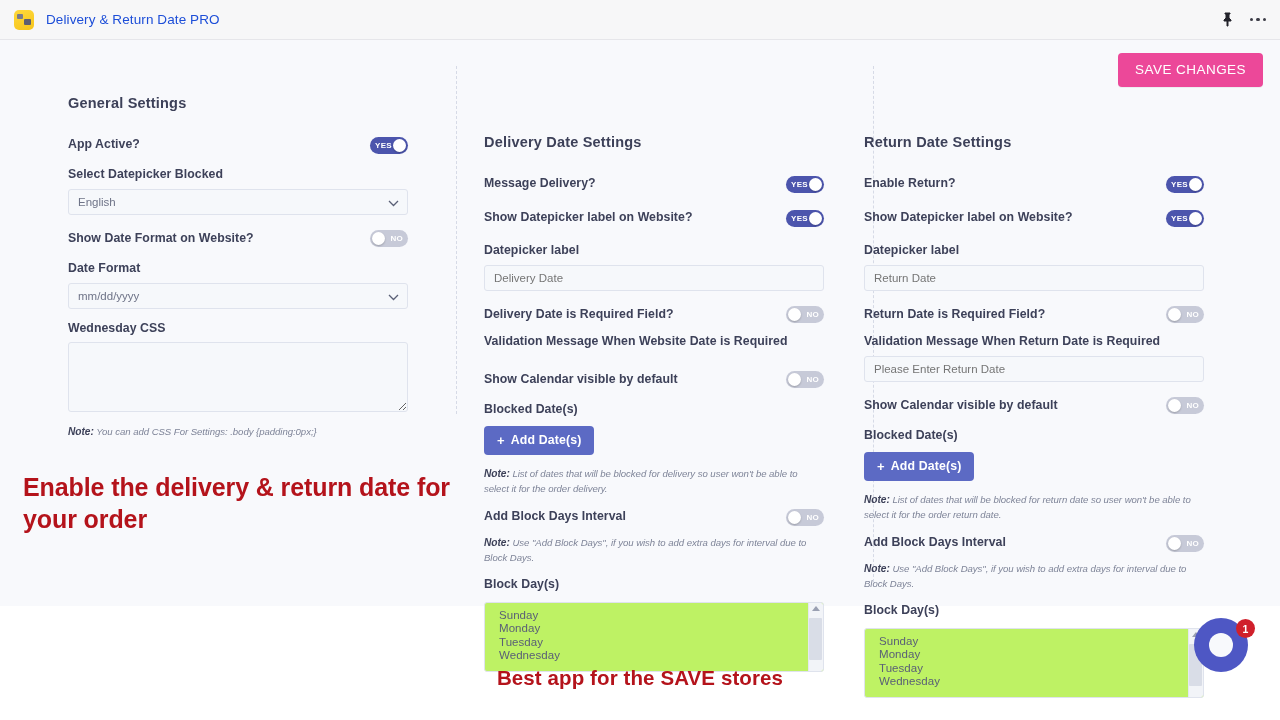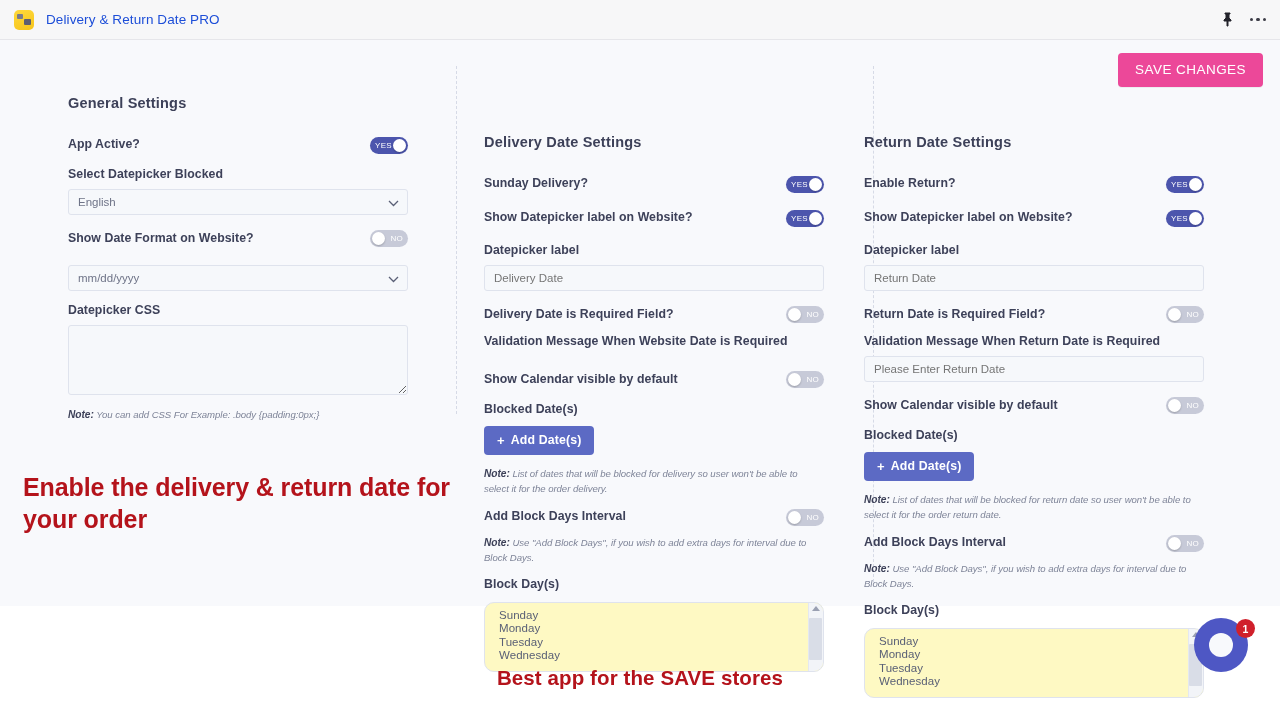--- a/index.html
+++ b/index.html
@@ -148,21 +148,21 @@
     position: relative;
     flex: none;
     cursor: pointer;
     display: flex;
     align-items: center;
   }
   .toggle.on  { background: #4c55ad; justify-content: flex-start; }
   .toggle.off { background: #c7cad8; justify-content: flex-end; }
   .toggle .txt {
     font-size: 8px;
-    font-weight: normal;
+    font-weight: bold;
     color: #fff;
     letter-spacing: .3px;
     padding: 0 5px;
     line-height: 17px;
     text-align: right;
   }
   .toggle .knob {
     position: absolute;
     width: 13px; height: 13px;
     border-radius: 50%;
@@ -238,23 +238,23 @@
     display: inline-flex;
     align-items: center;
     gap: 6px;
     font-family: "Liberation Sans", sans-serif;
   }
   .add-btn .plus { font-size: 13px; font-weight: bold; line-height: 1; }
 
   .listbox {
     width: 100%;
     height: 70px;
-    background: #fef9c3;
+    background: #bef264;
     border: 1px solid #dfe3ed;
-    border-radius: 10px;
+    border-radius: 3px;
     position: relative;
     overflow: hidden;
     padding: 6px 0 4px 14px;
   }
   .listbox .opt {
     font-size: 11.5px;
     color: #5a6076;
     line-height: 13.5px;
     letter-spacing: .05px;
   }
@@ -398,46 +398,47 @@
       <div class="gap-m"></div>
       <div class="row-toggle">
         <span class="label">Show Date Format on Website?</span>
         <span class="toggle off">
           <span class="txt">NO</span>
           <span class="knob"></span>
         </span>
       </div>
 
       <div class="gap-s"></div>
+      <div class="label">Date Format</div>
       <div class="gap-xs"></div>
       <div class="select-wrap">
         <input class="select" readonly="" value="mm/dd/yyyy" style="">
         <span class="chev">
           <svg width="11" height="7" viewBox="0 0 11 7">
               <path d="M1 1l4.5 4.5L10 1" fill="none" stroke="#5a6076" stroke-width="1.3"></path>
             </svg>
         </span>
       </div>
 
       <div class="gap-m"></div>
-      <div class="label">Datepicker CSS</div>
+      <div class="label">Wednesday CSS</div>
       <div class="gap-xs"></div>
       <textarea class="textarea" style=""></textarea>
       <div class="gap-s"></div>
       <div class="note">
         <b>Note:</b>
-        <span>You can add CSS For Example: .body {padding:0px;}</span>
+        <span>You can add CSS For Settings: .body {padding:0px;}</span>
       </div>
     </div>
 
     <div class="col col-mid">
       <div class="section-title">Delivery Date Settings</div>
 
       <div class="row-toggle">
-        <span class="label">Sunday Delivery?</span>
+        <span class="label">Message Delivery?</span>
         <span class="toggle on">
           <span class="txt">YES</span>
           <span class="knob"></span>
         </span>
       </div>
 
       <div class="gap-s"></div>
       <div class="row-toggle">
         <span class="label">Show Datepicker label on Website?</span>
         <span class="toggle on">

